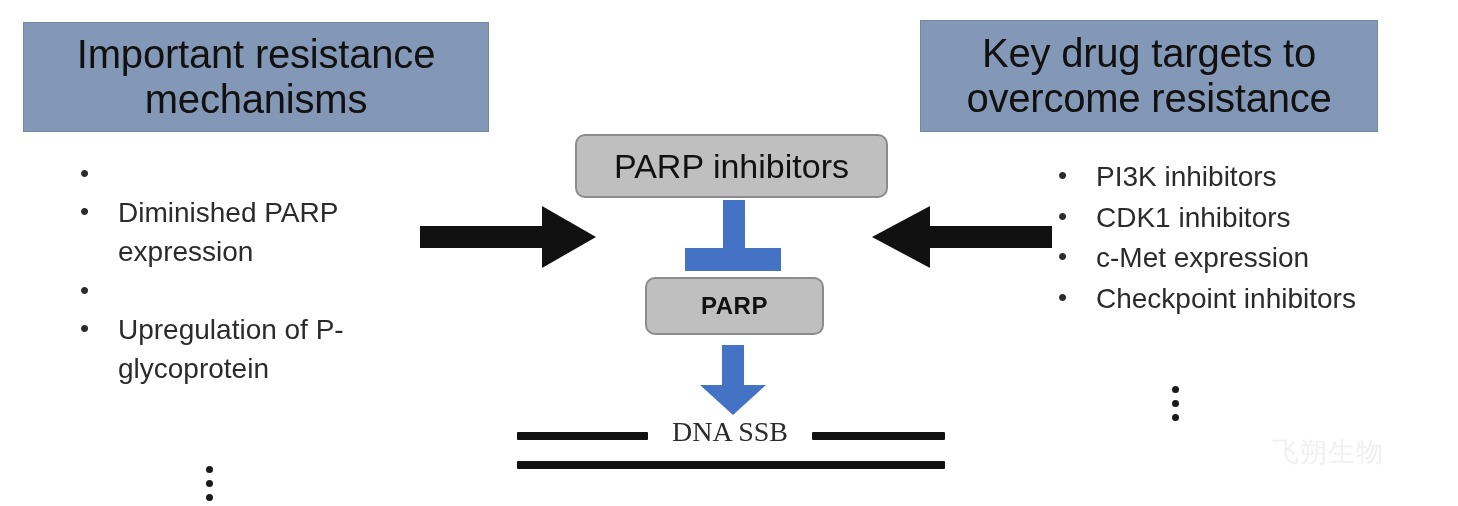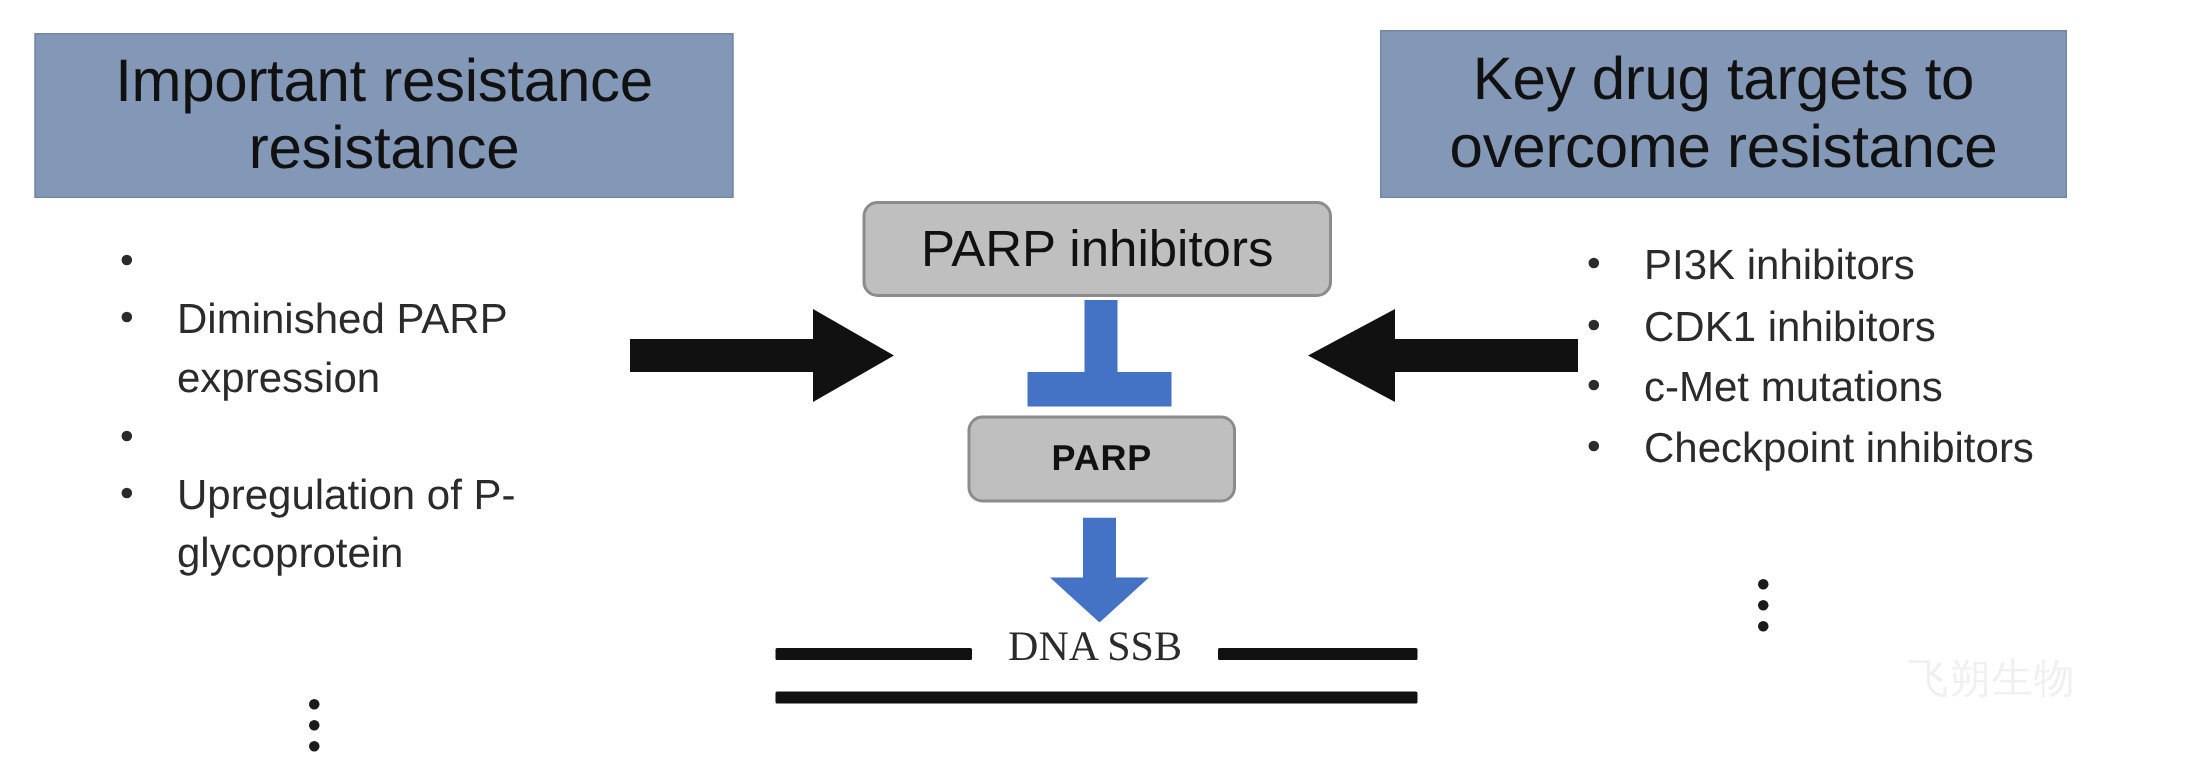--- a/index.html
+++ b/index.html
@@ -161,21 +161,21 @@
   }
 </style>
 </head>
 <body>
 
 <div id="canvas">
 
   <div class="header-box" id="header-left">
     <div>
       <span class="line">Important resistance</span>
-      <span class="line">resistance</span>
+      <span class="line">mechanisms</span>
     </div>
   </div>
 
   <div class="header-box" id="header-right">
     <div>
       <span class="line">Key drug targets to</span>
       <span class="line">overcome resistance</span>
     </div>
   </div>
 
@@ -205,21 +205,21 @@
     <div class="bullet-item">
       <span class="bullet-dot">•</span>
       <span class="bullet-text">PI3K inhibitors</span>
     </div>
     <div class="bullet-item">
       <span class="bullet-dot">•</span>
       <span class="bullet-text">CDK1 inhibitors</span>
     </div>
     <div class="bullet-item">
       <span class="bullet-dot">•</span>
-      <span class="bullet-text">c-Met mutations</span>
+      <span class="bullet-text">c-Met expression</span>
     </div>
     <div class="bullet-item">
       <span class="bullet-dot">•</span>
       <span class="bullet-text">Checkpoint inhibitors</span>
     </div>
   </div>
   <div class="vdots" id="vdots-right">
     <span></span>
       <span></span>
       <span></span>

